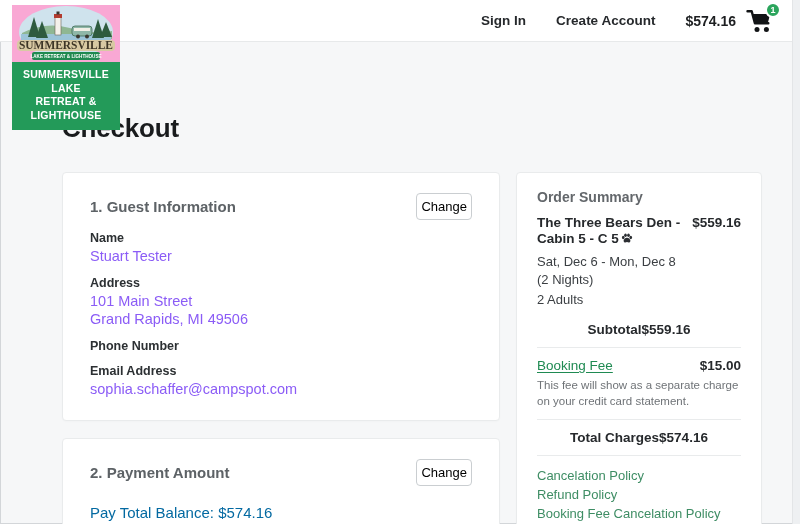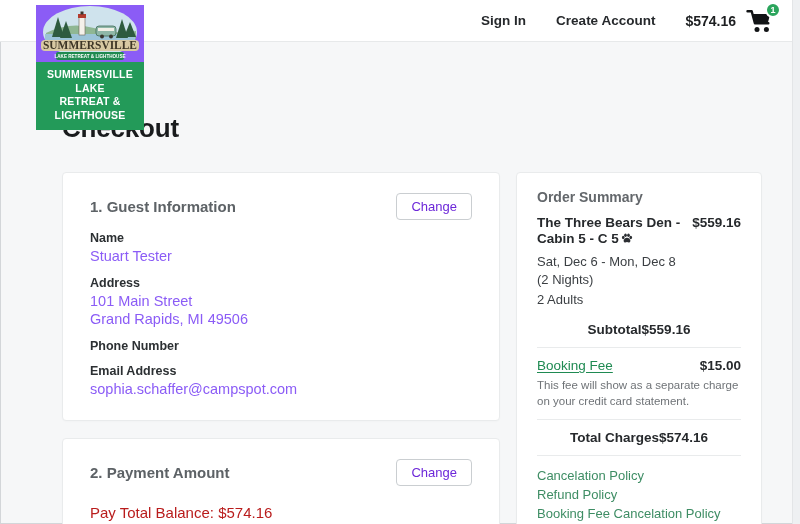--- a/index.html
+++ b/index.html
@@ -28,21 +28,21 @@
     display:flex; align-items:center; justify-content:center;
   }
 
   
   .scroll-strip {
     position:absolute; top:0; right:0; width:8px; height:524px;
     background:#eef0f2; border-left:1px solid #e3e5e7; z-index:60;
   }
 
   
-  .logo { position:absolute; left:36px; top:5px; width:108px; background:#8b5cf6; z-index:10; }
+  .logo { position:absolute; left:12px; top:5px; width:108px; background:#f9a8d4; z-index:10; }
   .logo-art { display:block; }
   .logo-banner {
     background:#239a59; color:#ffffff; text-align:center;
     font-weight:700; font-size:10.5px; line-height:1.3;
     letter-spacing:.2px; padding:6px 2px 7px;
   }
 
   
   .page-title {
     position:absolute; left:62px; top:113px;
@@ -56,29 +56,29 @@
     box-shadow:0 1px 2px rgba(0,0,0,.02);
   }
   #guest-card   { left:62px;  top:172px; width:438px; padding:20px 27px 22px; }
   #payment-card { left:62px;  top:438px; width:438px; height:130px; padding:20px 27px; }
   #summary-card { left:516px; top:172px; width:246px; padding:16px 20px; }
 
   .card-head { display:flex; justify-content:space-between; align-items:center; }
   .card-title { font-size:15px; font-weight:700; color:#5d6266;text-align:right; }
   .change-btn {
     background:#fff; border:1px solid #caced1; border-radius:4px;
-    padding:5px 14px; font-size:13px; color:#6d28d9;
+    padding:5px 4px; font-size:13px; color:#000000;
     font-family:inherit; cursor:pointer;text-align:right;
   }
 
   .field { margin-top:11px; }
   .field-label { font-size:12.5px; font-weight:700; color:#2c3033; margin-bottom:2px; }
   .field-value { font-size:14.5px; color:#8b5cf6; line-height:18px; }
 
-  .pay-line { margin-top:18px; font-size:15px; color:#b91c1c; }
+  .pay-line { margin-top:18px; font-size:15px; color:#0369a1; }
 
   
   .sum-title { font-size:14px; font-weight:700; color:#63676b; }
   .summary-item { position:relative; margin-top:10px; padding-right:56px; }
   .item-name { font-size:13.5px; font-weight:700; color:#26292c; line-height:16px; }
   .paw { display:inline-block; vertical-align:-1px; margin-left:2px; }
   .item-price { position:absolute; right:0; top:0; font-size:13.5px; font-weight:700; color:#26292c; }
   .item-dates { margin-top:5px; font-size:13px; color:#3b3f43; line-height:18px; }
   .item-occ  { margin-top:2px; font-size:13px; color:#3b3f43; line-height:18px; }
 

